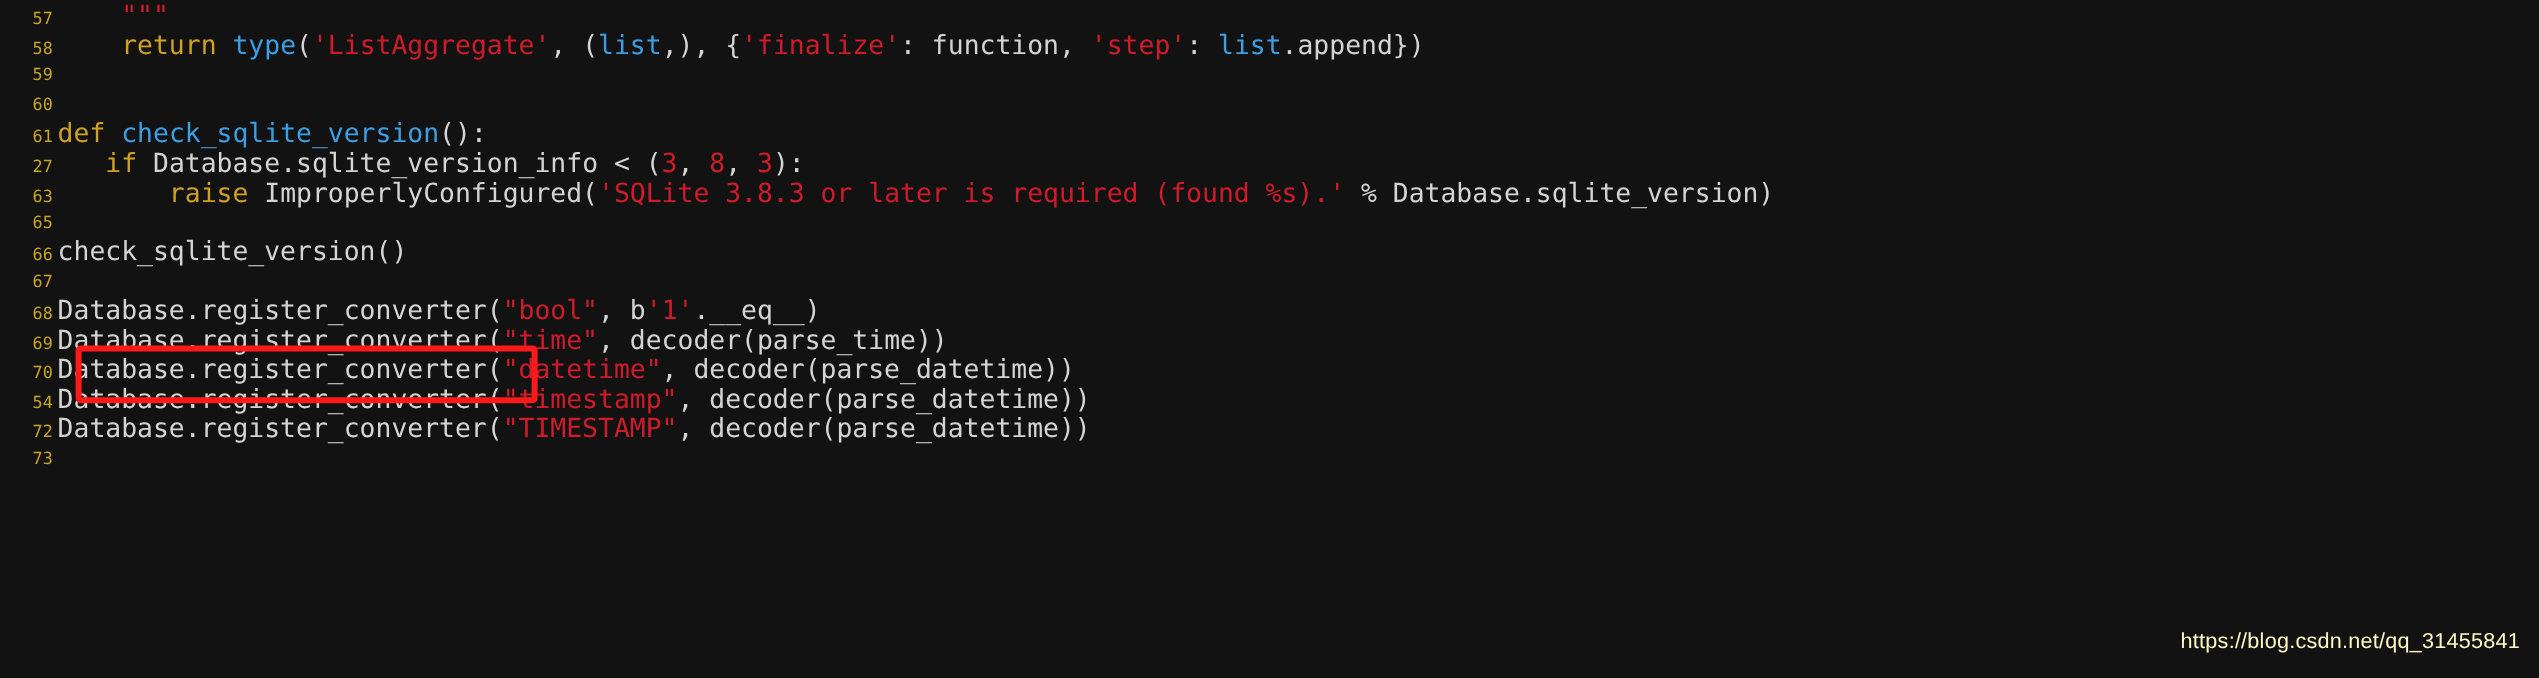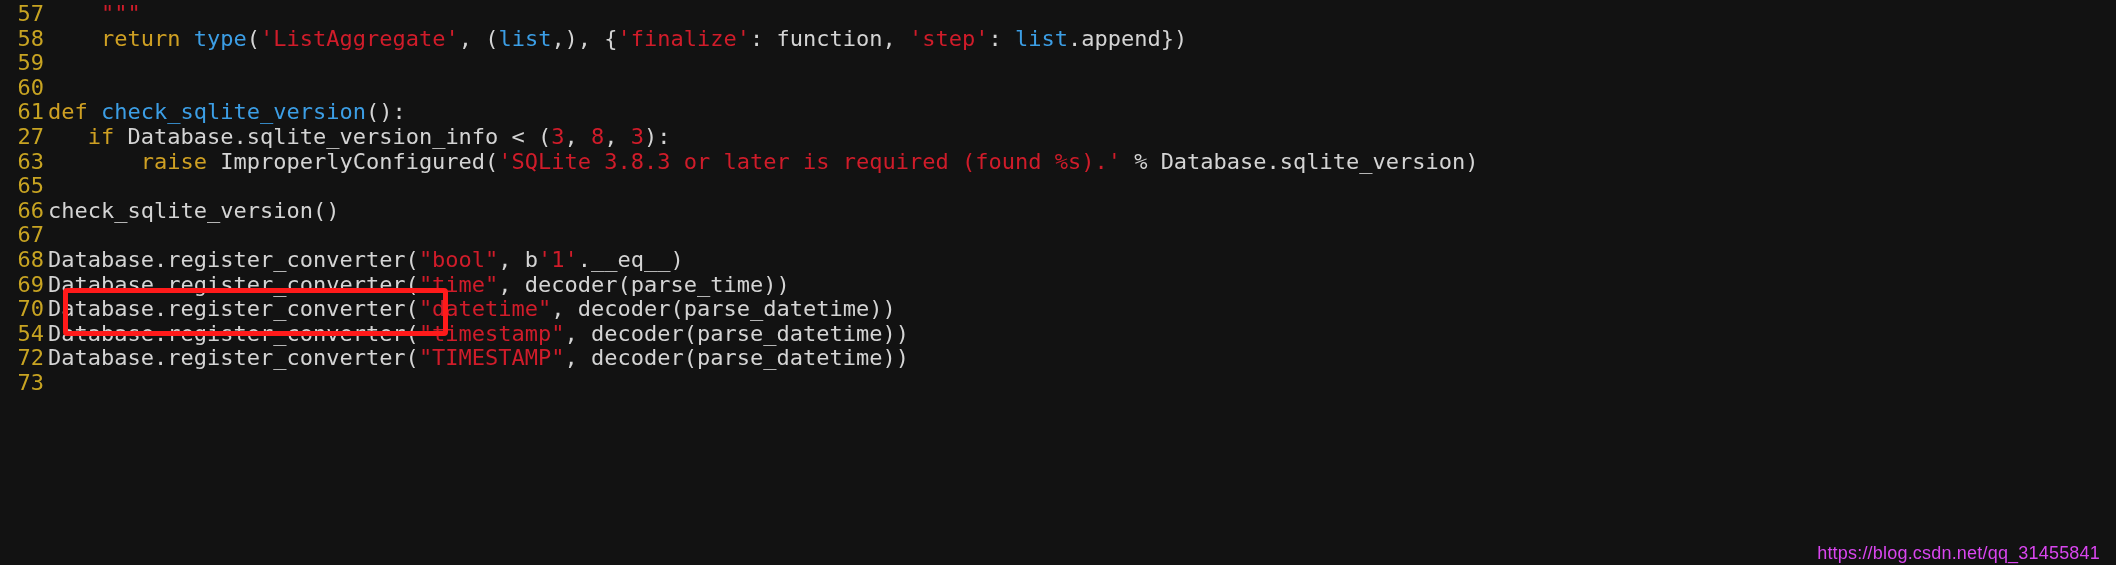--- a/index.html
+++ b/index.html
@@ -31,21 +31,21 @@
     white-space: pre;
     font-size: 22px;
     letter-spacing: 0px;
   }
 
   .gutter {
     width: 44px;
     min-width: 44px;
     text-align: right;
     color: #c8a422;
-    font-size: 22px;
+    font-size: 14px;
     padding-right: 0px;
     user-select: none;
     flex: 0 0 auto;
   }
 
   .code {
     padding-left: 4px;
     color: #d4d4d4;
     flex: 1 1 auto;
     white-space: pre;
@@ -68,22 +68,22 @@
     height: 48px;
     border: 5px solid #ff1a1a;
     border-radius: 4px;
     box-sizing: border-box;
     pointer-events: none;
   }
 
   #watermark {
     position: absolute;
     right: 16px;
-    bottom: 1px;
-    color: #d946ef;
+    bottom: 20px;
+    color: #fef9c3;
     font-size: 18px;
     font-family: "Liberation Sans", sans-serif;
     letter-spacing: 0.2px;
   }
 </style>
 </head>
 <body>
 
 <div id="editor">
   <div id="code-lines">

